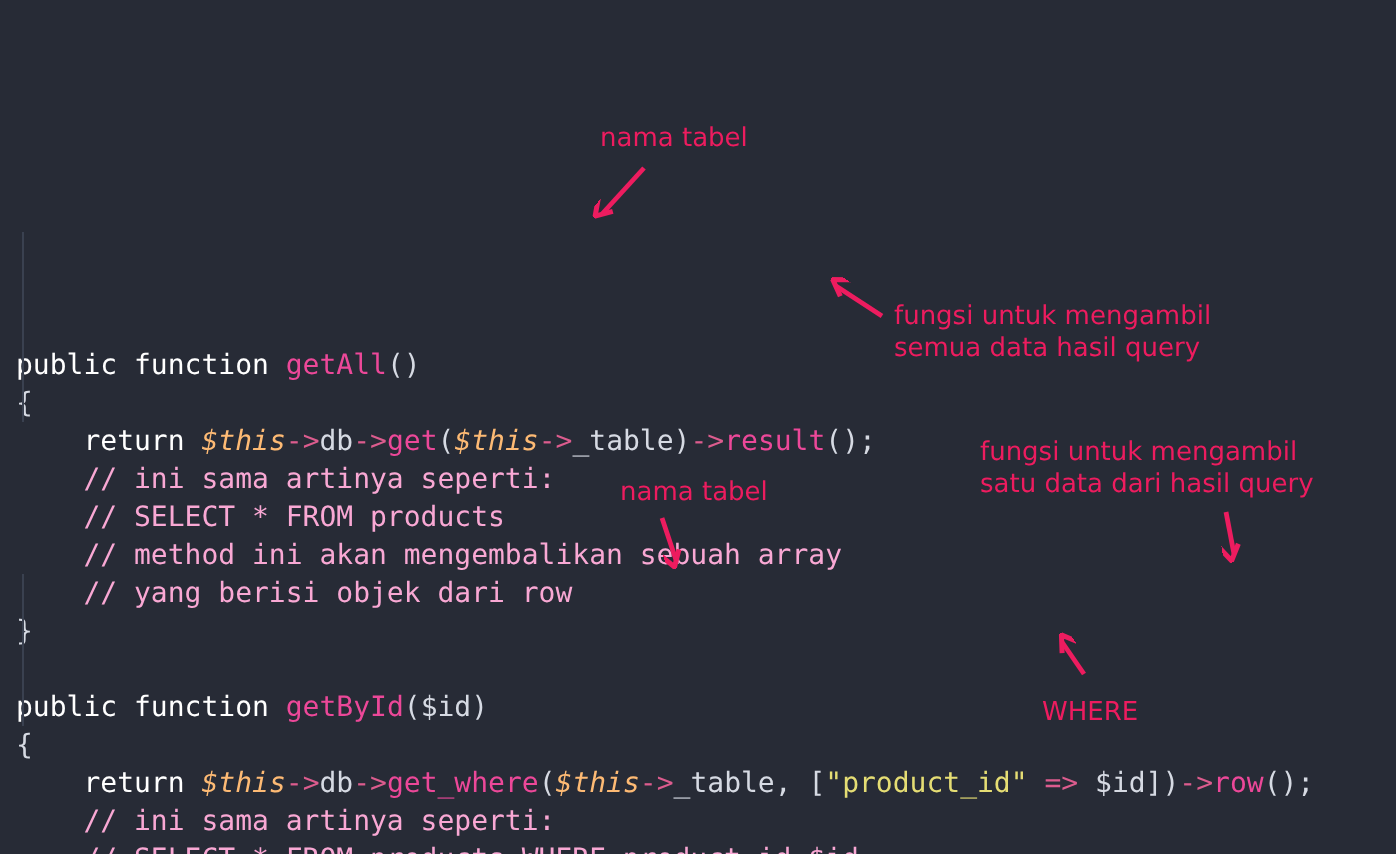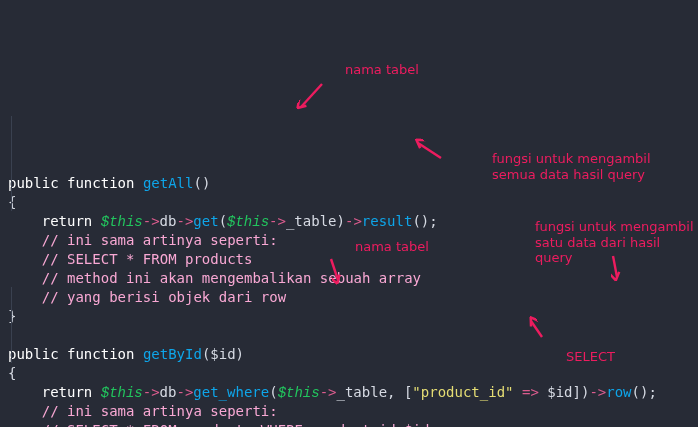--- a/index.html
+++ b/index.html
@@ -13,37 +13,36 @@
   
   .code{
     position:absolute;left:8px;top:79px;
     font:14px/19px "DejaVu Sans Mono",monospace;
     white-space:pre;
     color:#d6dae3;
   }
   .code-line{height:19px;}
   .tok.kw{color:#ffffff;}
   .tok.op{color:#dc5c8e;}
-  .tok.fn{color:#0ea5e9;}
-  .tok.var{color:#22c55e;font-style:italic;font-family:Liberation Mono, monospace;}
+  .tok.fn{color:#ec4899;}
+  .tok.var{color:#fdba74;font-style:italic;}
   .tok.str{color:#e5dd74;}
   .tok.cm{color:#f9a8d4;}
   .tok.pl{color:#d6dae3;}
   .indent-guide{
     position:absolute;width:1px;background:#3a4150;
   }
   .guide-1{left:11px;top:116px;height:95px;}
   .guide-2{left:11px;top:287px;height:76px;}
   
   .ann{
     position:absolute;
     font:13px/15.5px "DejaVu Sans",sans-serif;
     color:#ed1c5f;
     white-space:pre-line;
-    margin-left:45px;
   }
   .ann-1{left:300px;top:62px;}
   .ann-2{left:447px;top:151px;}
   .ann-3{left:310px;top:239px;}
   .ann-4{left:490px;top:219px;}
   .ann-5{left:521px;top:349px;}
   .arrows{
     position:absolute;left:0;top:0;width:698px;height:427px;
     pointer-events:none;
   }
@@ -71,15 +70,15 @@
     <line x1="613" y1="256" x2="617" y2="277" stroke="#ed1c5f" stroke-width="2.4" marker-end="url(#ah)"></line>
     <line x1="542" y1="337" x2="531" y2="321" stroke="#ed1c5f" stroke-width="2.4" marker-end="url(#ah)"></line>
   </svg>
 
   <div class="ann ann-1">nama tabel</div>
   <div class="ann ann-2">fungsi untuk mengambil
 semua data hasil query</div>
   <div class="ann ann-3">nama tabel</div>
   <div class="ann ann-4">fungsi untuk mengambil
 satu data dari hasil query</div>
-  <div class="ann ann-5">SELECT</div>
+  <div class="ann ann-5">WHERE</div>
 
 </div>
 
 </body></html>

